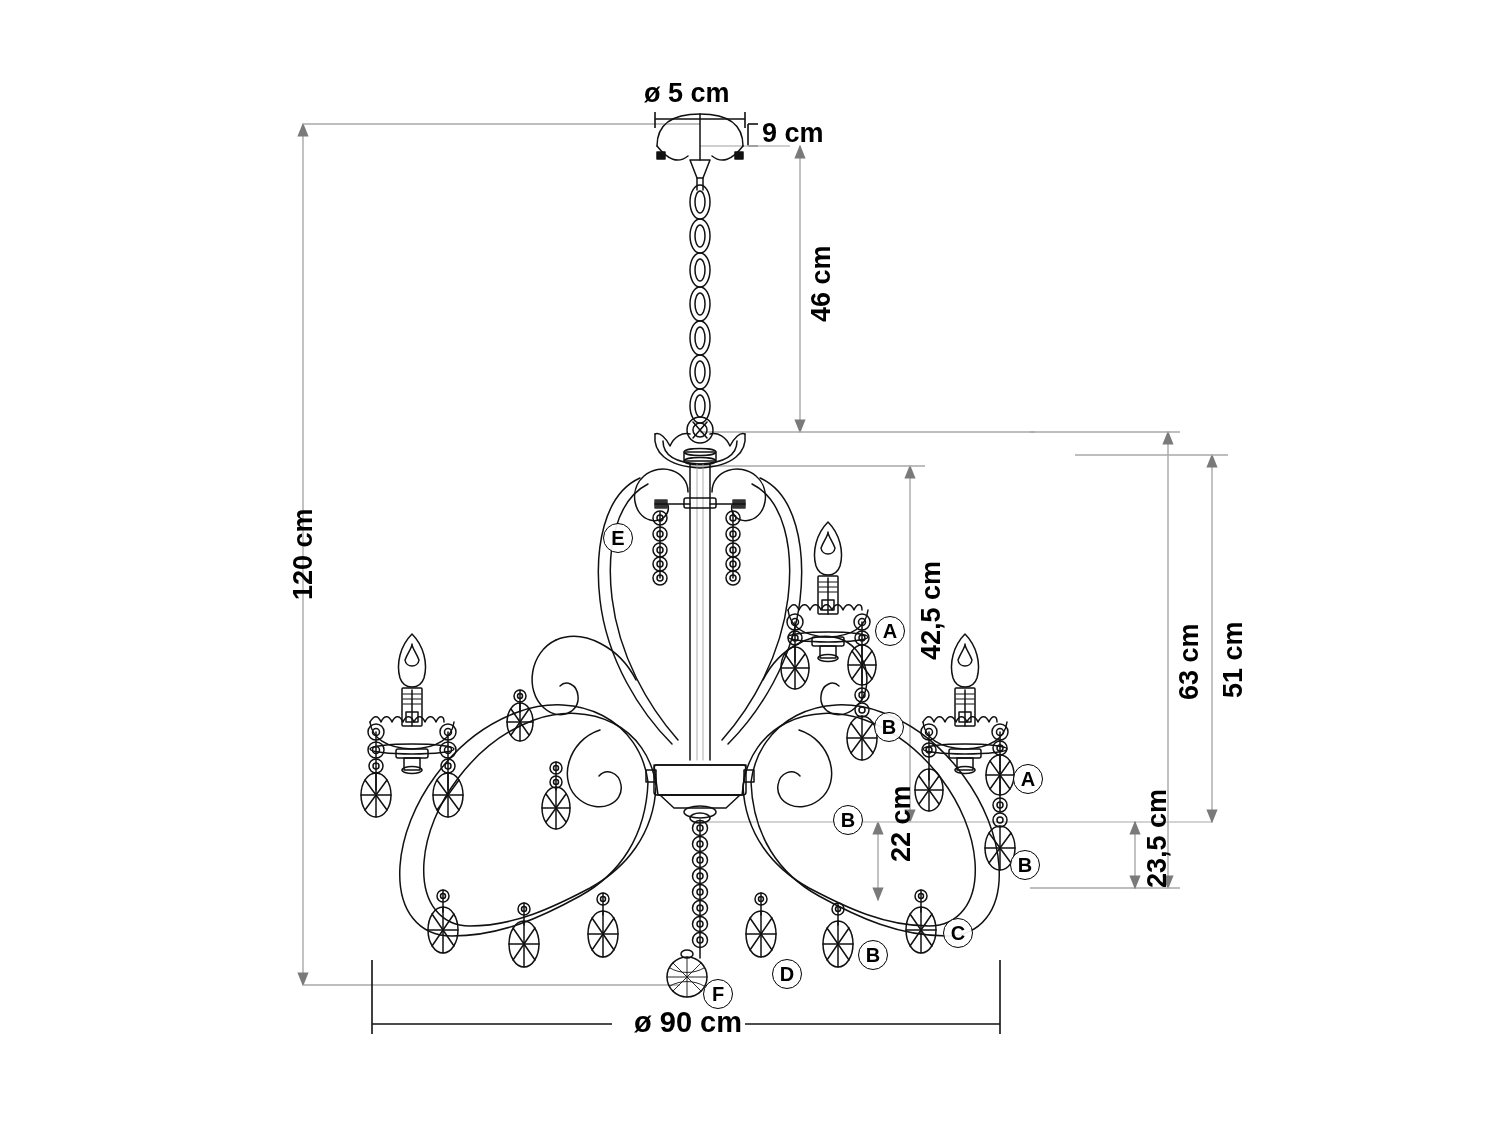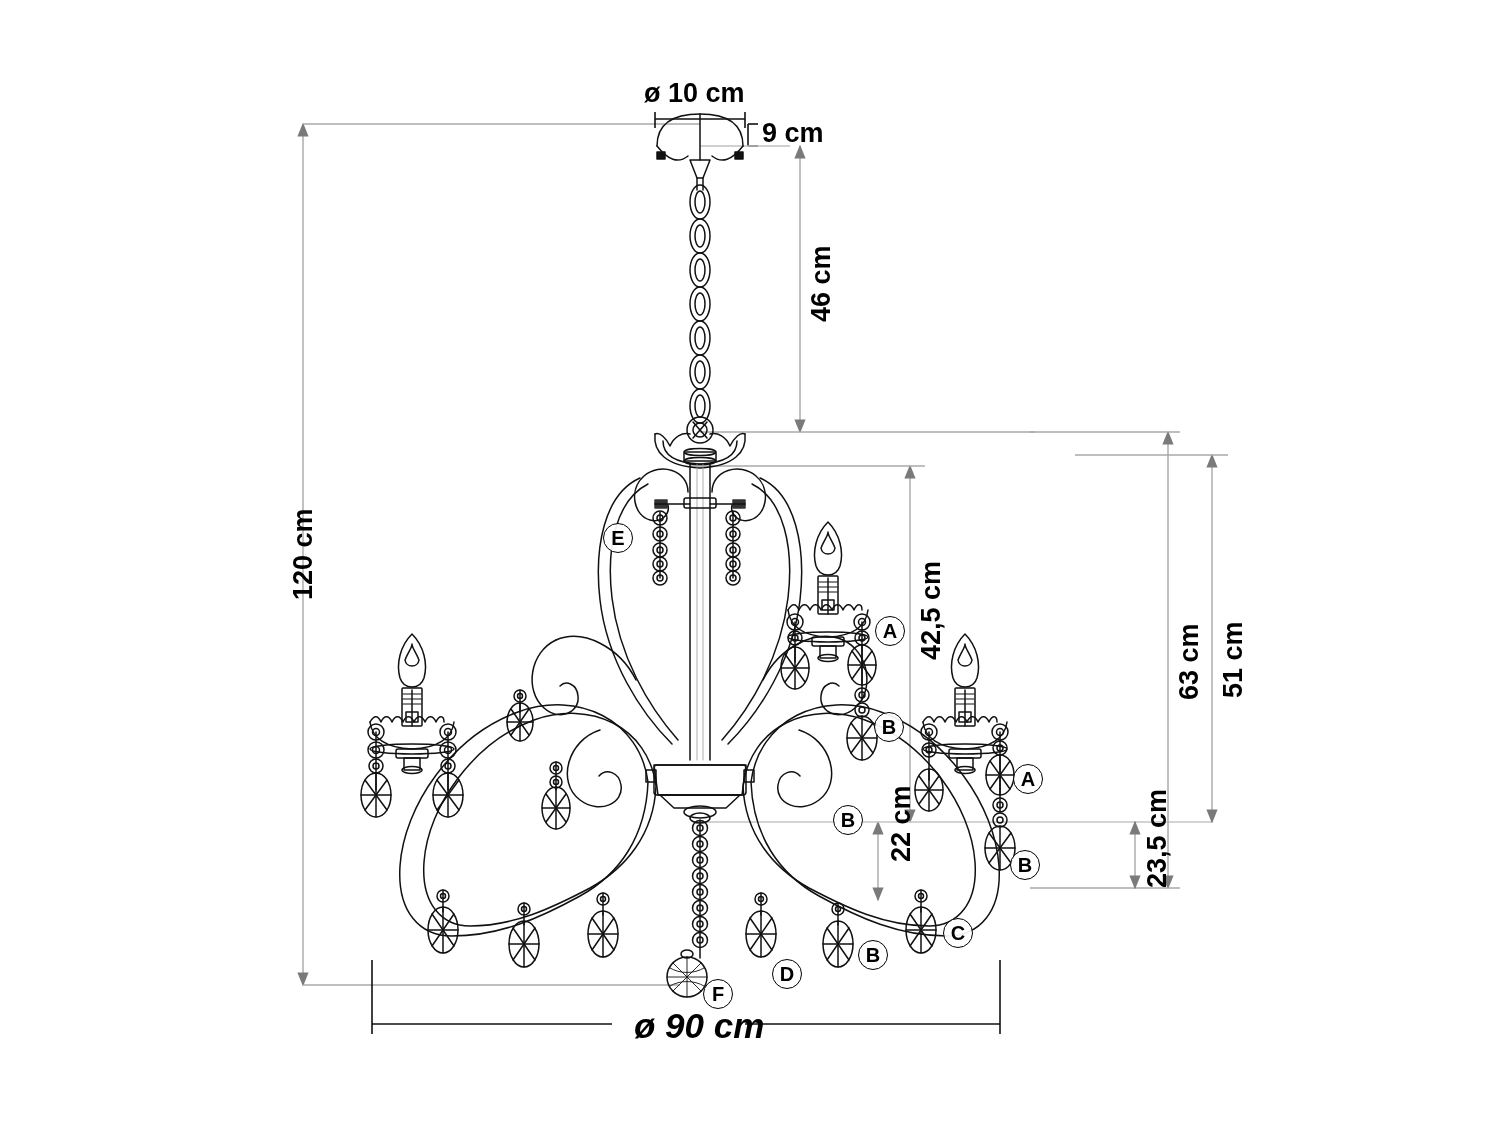--- a/index.html
+++ b/index.html
@@ -435,39 +435,39 @@
         <circle cx="700" cy="940" r="7.5"></circle>
           <circle cx="700" cy="940" r="3"></circle>
         <ellipse cx="687" cy="954" rx="6" ry="4"></ellipse>
         <circle cx="687" cy="977" r="20"></circle>
         <path d="M667,977 h40 M687,957 v40 M673,963 L701,991 M701,963 L673,991" stroke-width="0.9"></path>
         <path d="M670,968 C680,974 694,974 704,968 M670,986 C680,980 694,980 704,986" stroke-width="0.9"></path>
       </g>
     </g>
   </svg>
 
-  <div class="dimtext" style="left:644px;top:80px;font-size:27px;">ø 10 cm</div>
+  <div class="dimtext" style="left:644px;top:80px;font-size:27px;">ø 5 cm</div>
 
   <div class="dimtext" style="left:762px;top:120px;font-size:27px;">9 cm</div>
 
   <div class="dimtext vert" style="left:290px;top:600px;font-size:27px;transform:rotate(-90deg);">120 cm</div>
 
   <div class="dimtext vert" style="left:808px;top:322px;font-size:27px;transform:rotate(-90deg);">46 cm</div>
 
   <div class="dimtext vert" style="left:918px;top:660px;font-size:27px;transform:rotate(-90deg);">42,5 cm</div>
 
   <div class="dimtext vert" style="left:888px;top:862px;font-size:27px;transform:rotate(-90deg);">22 cm</div>
 
   <div class="dimtext vert" style="left:1176px;top:700px;font-size:27px;transform:rotate(-90deg);">63 cm</div>
 
   <div class="dimtext vert" style="left:1220px;top:698px;font-size:27px;transform:rotate(-90deg);">51 cm</div>
 
   <div class="dimtext vert" style="left:1144px;top:888px;font-size:27px;transform:rotate(-90deg);">23,5 cm</div>
 
-  <div class="dimtext" style="left:634px;top:1008px;font-size:35px;font-style:italic;">ø 90 cm</div>
+  <div class="dimtext" style="left:634px;top:1008px;font-size:29px;">ø 90 cm</div>
 
   <div id="callout-host">
       <div class="callout" style="left: 603px; top: 523px;">E</div>
       <div class="callout" style="left: 875px; top: 616px;">A</div>
       <div class="callout" style="left: 874px; top: 712px;">B</div>
       <div class="callout" style="left: 1013px; top: 764px;">A</div>
       <div class="callout" style="left: 1010px; top: 850px;">B</div>
       <div class="callout" style="left: 833px; top: 805px;">B</div>
       <div class="callout" style="left: 858px; top: 940px;">B</div>
       <div class="callout" style="left: 943px; top: 918px;">C</div>

